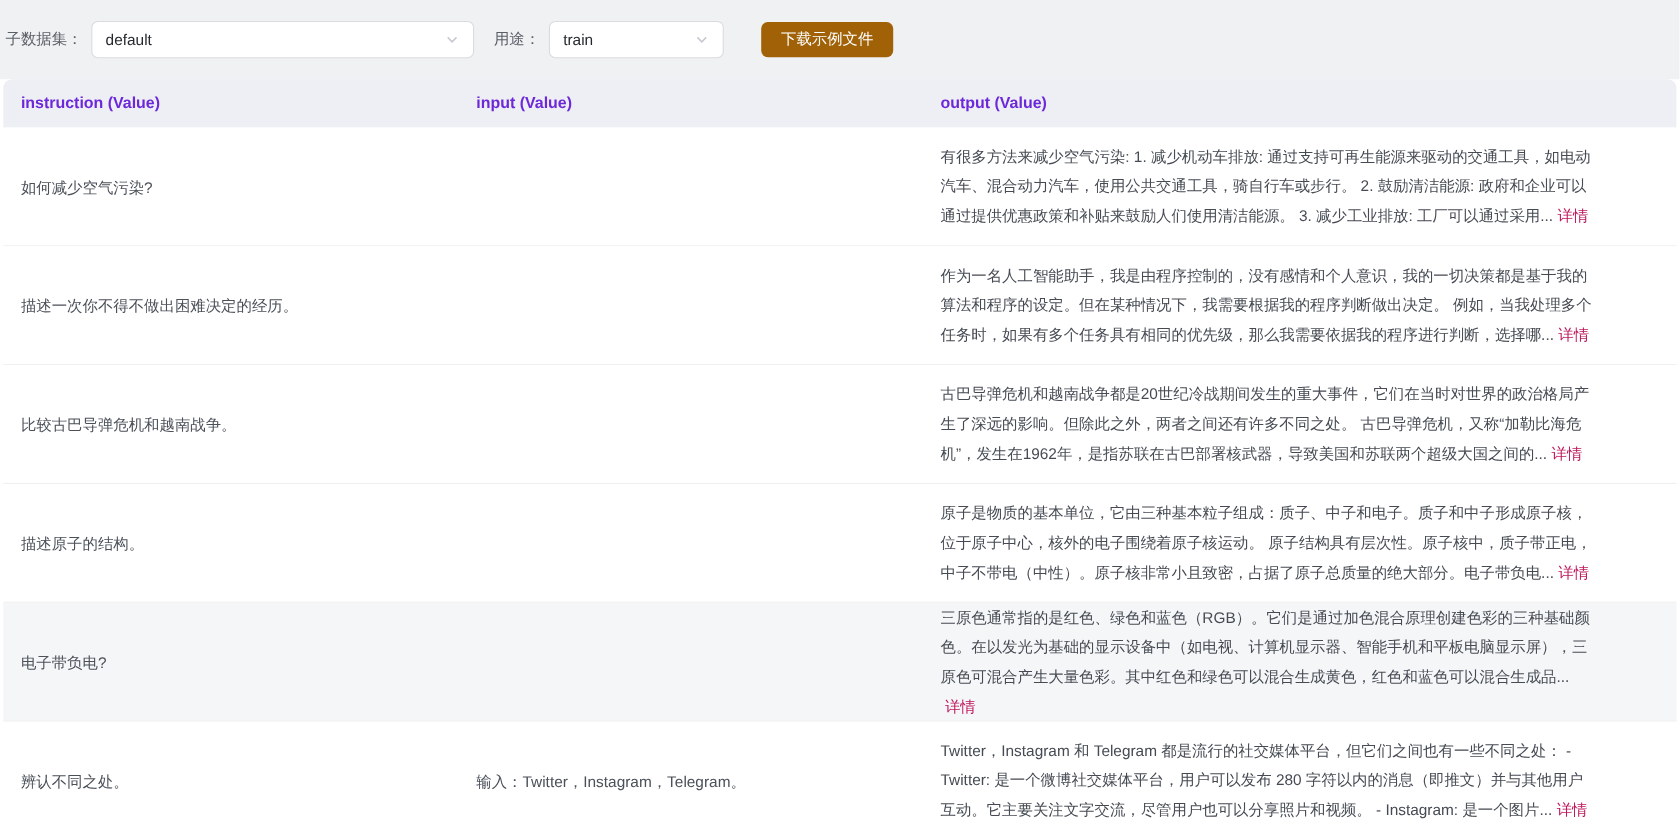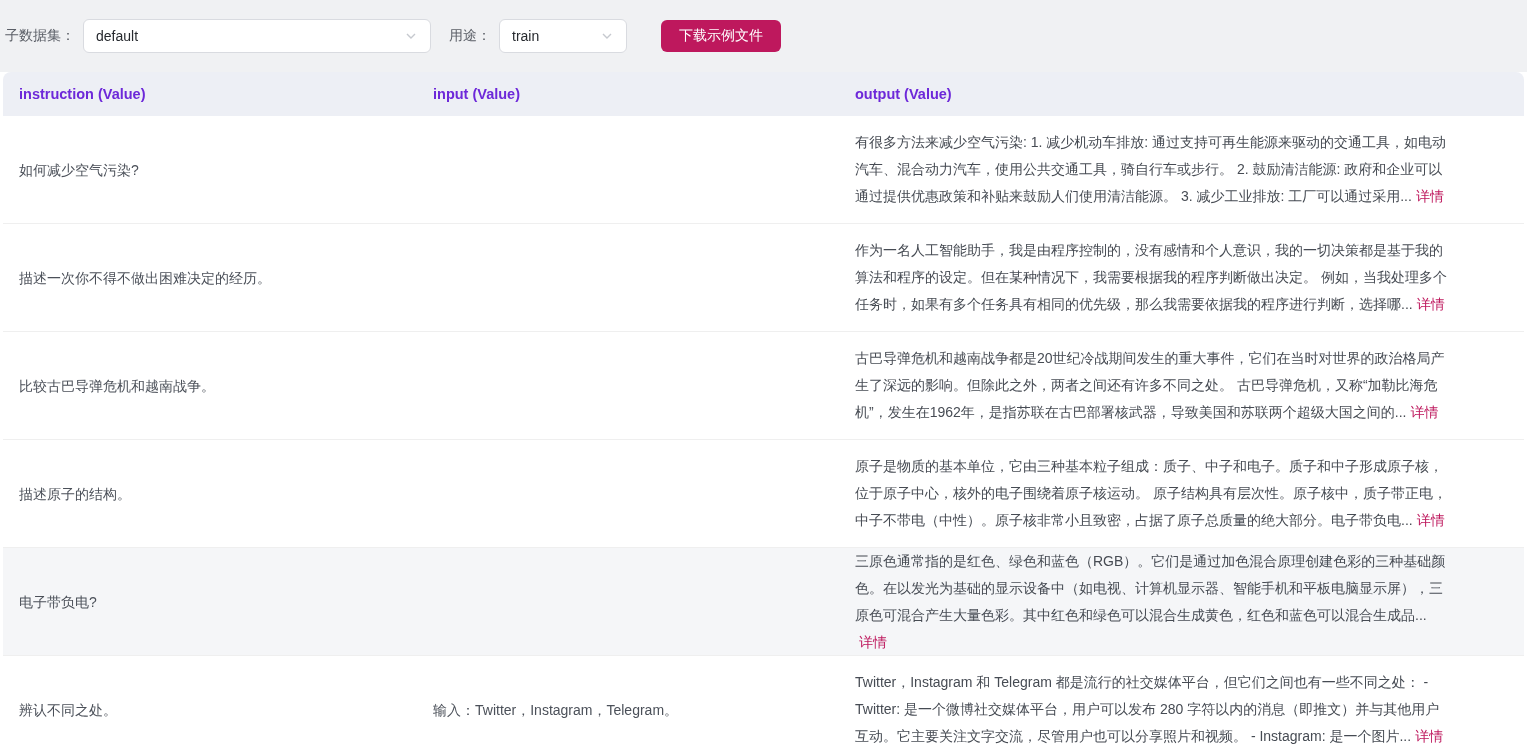--- a/index.html
+++ b/index.html
@@ -32,28 +32,28 @@
     justify-content: space-between;
     padding: 0 12px;
     margin-left: 8px;
     cursor: pointer;
   }
   .select .sel-value {
     font-size: 14px;
     color: #26292e;
   }
   .select-subset { width: 348px; }
-  .select-purpose { width: 128px; }
+  .select-purpose { width: 159px; }
   .chev { display: flex; align-items: center; }
   .tb-label.second { margin-left: 18px; }
   .dl-btn {
     margin-left: 34px;
     height: 32px;
     padding: 0 18px;
-    background: #be185d;
+    background: #a16207;
     color: #ffffff;
     font-size: 14px;
     border: none;
     border-radius: 6px;
     cursor: pointer;
     font-family: inherit;
   }
   
   .table-wrap { margin: 0 3px; }
   .thead {

